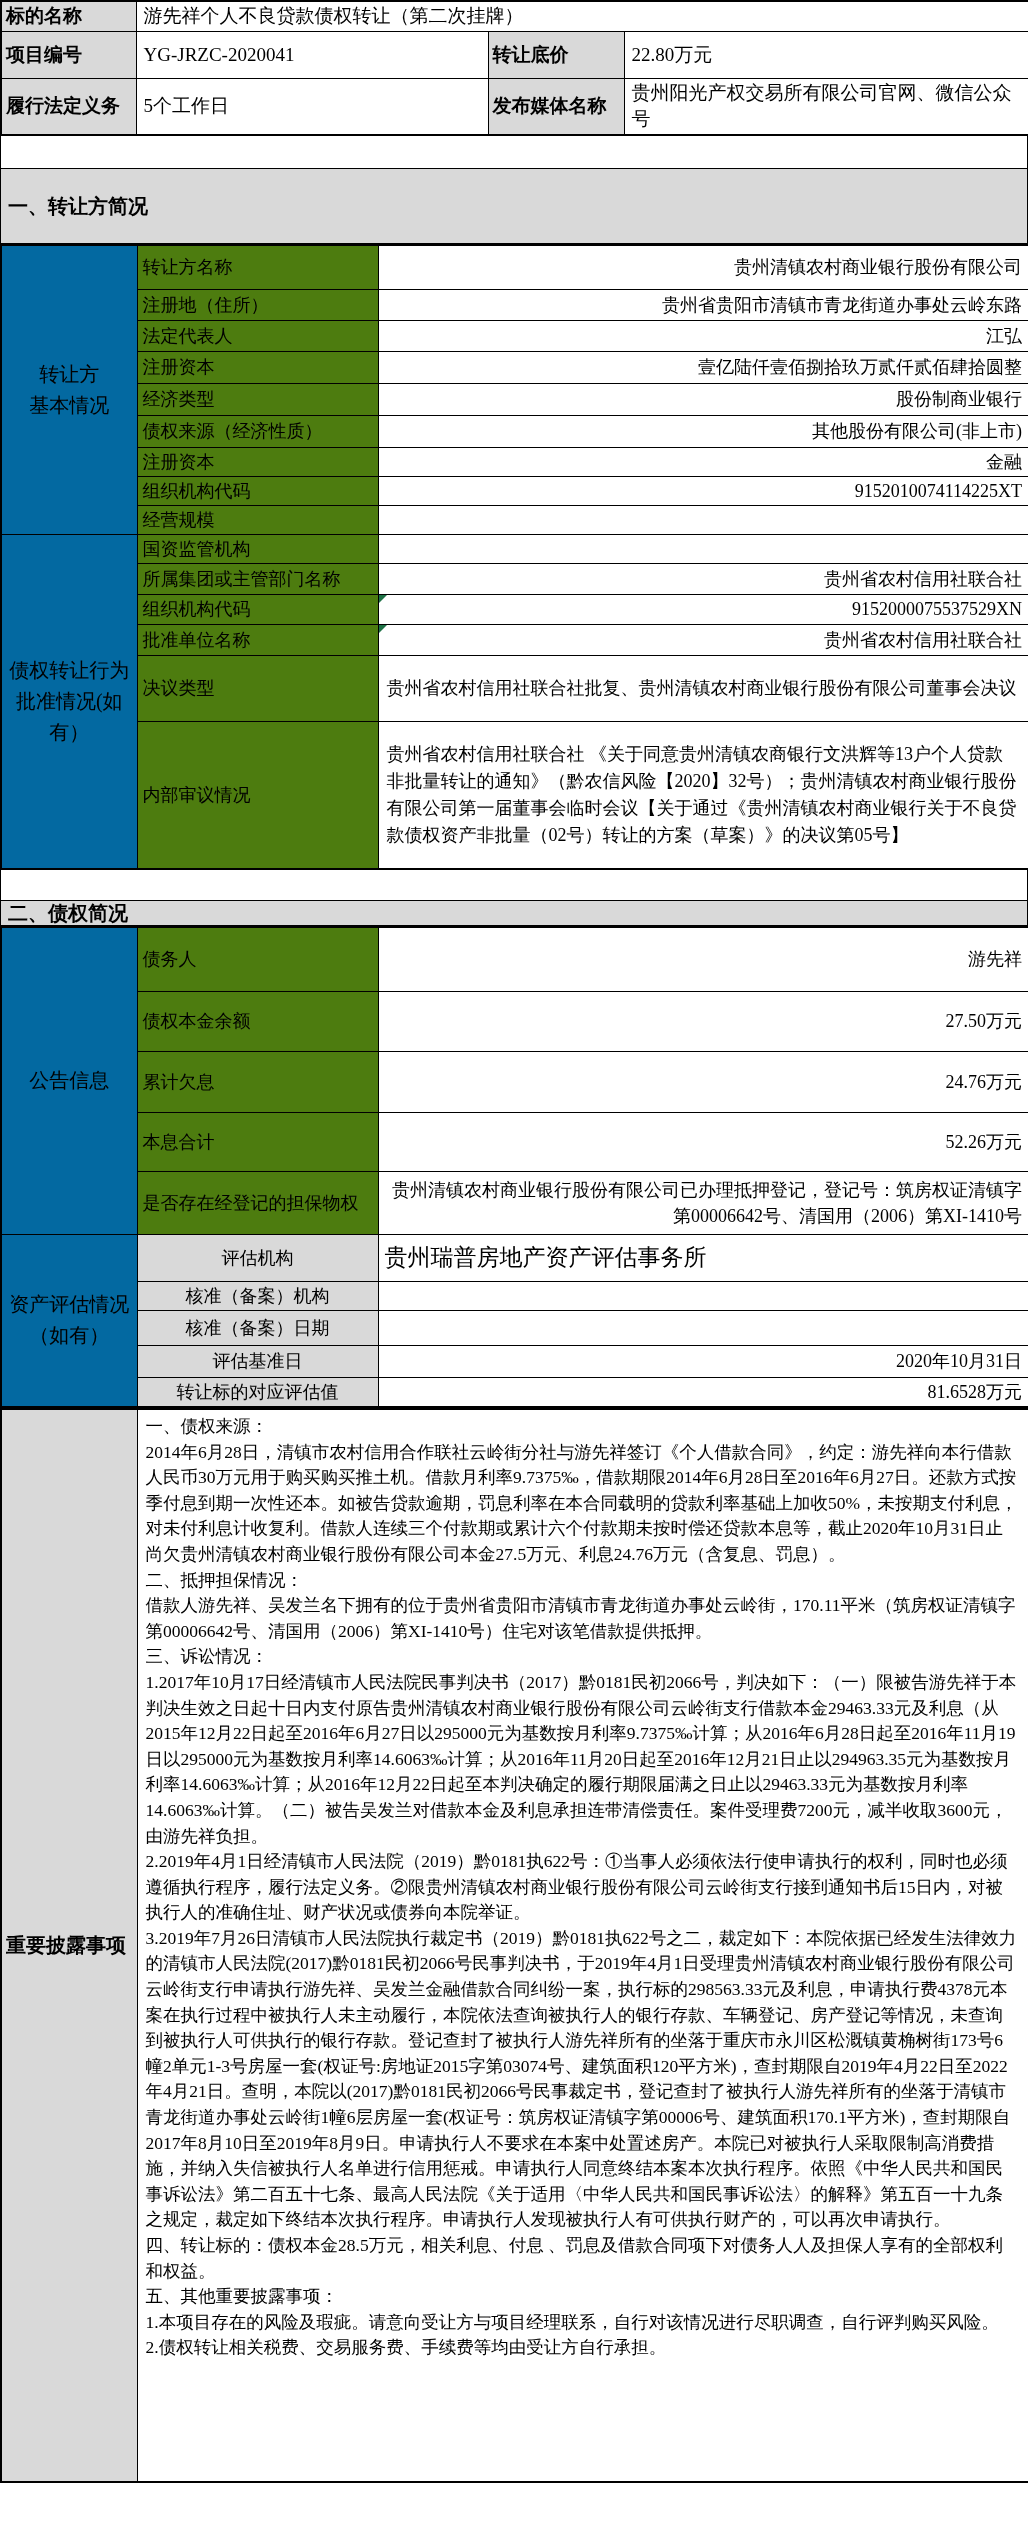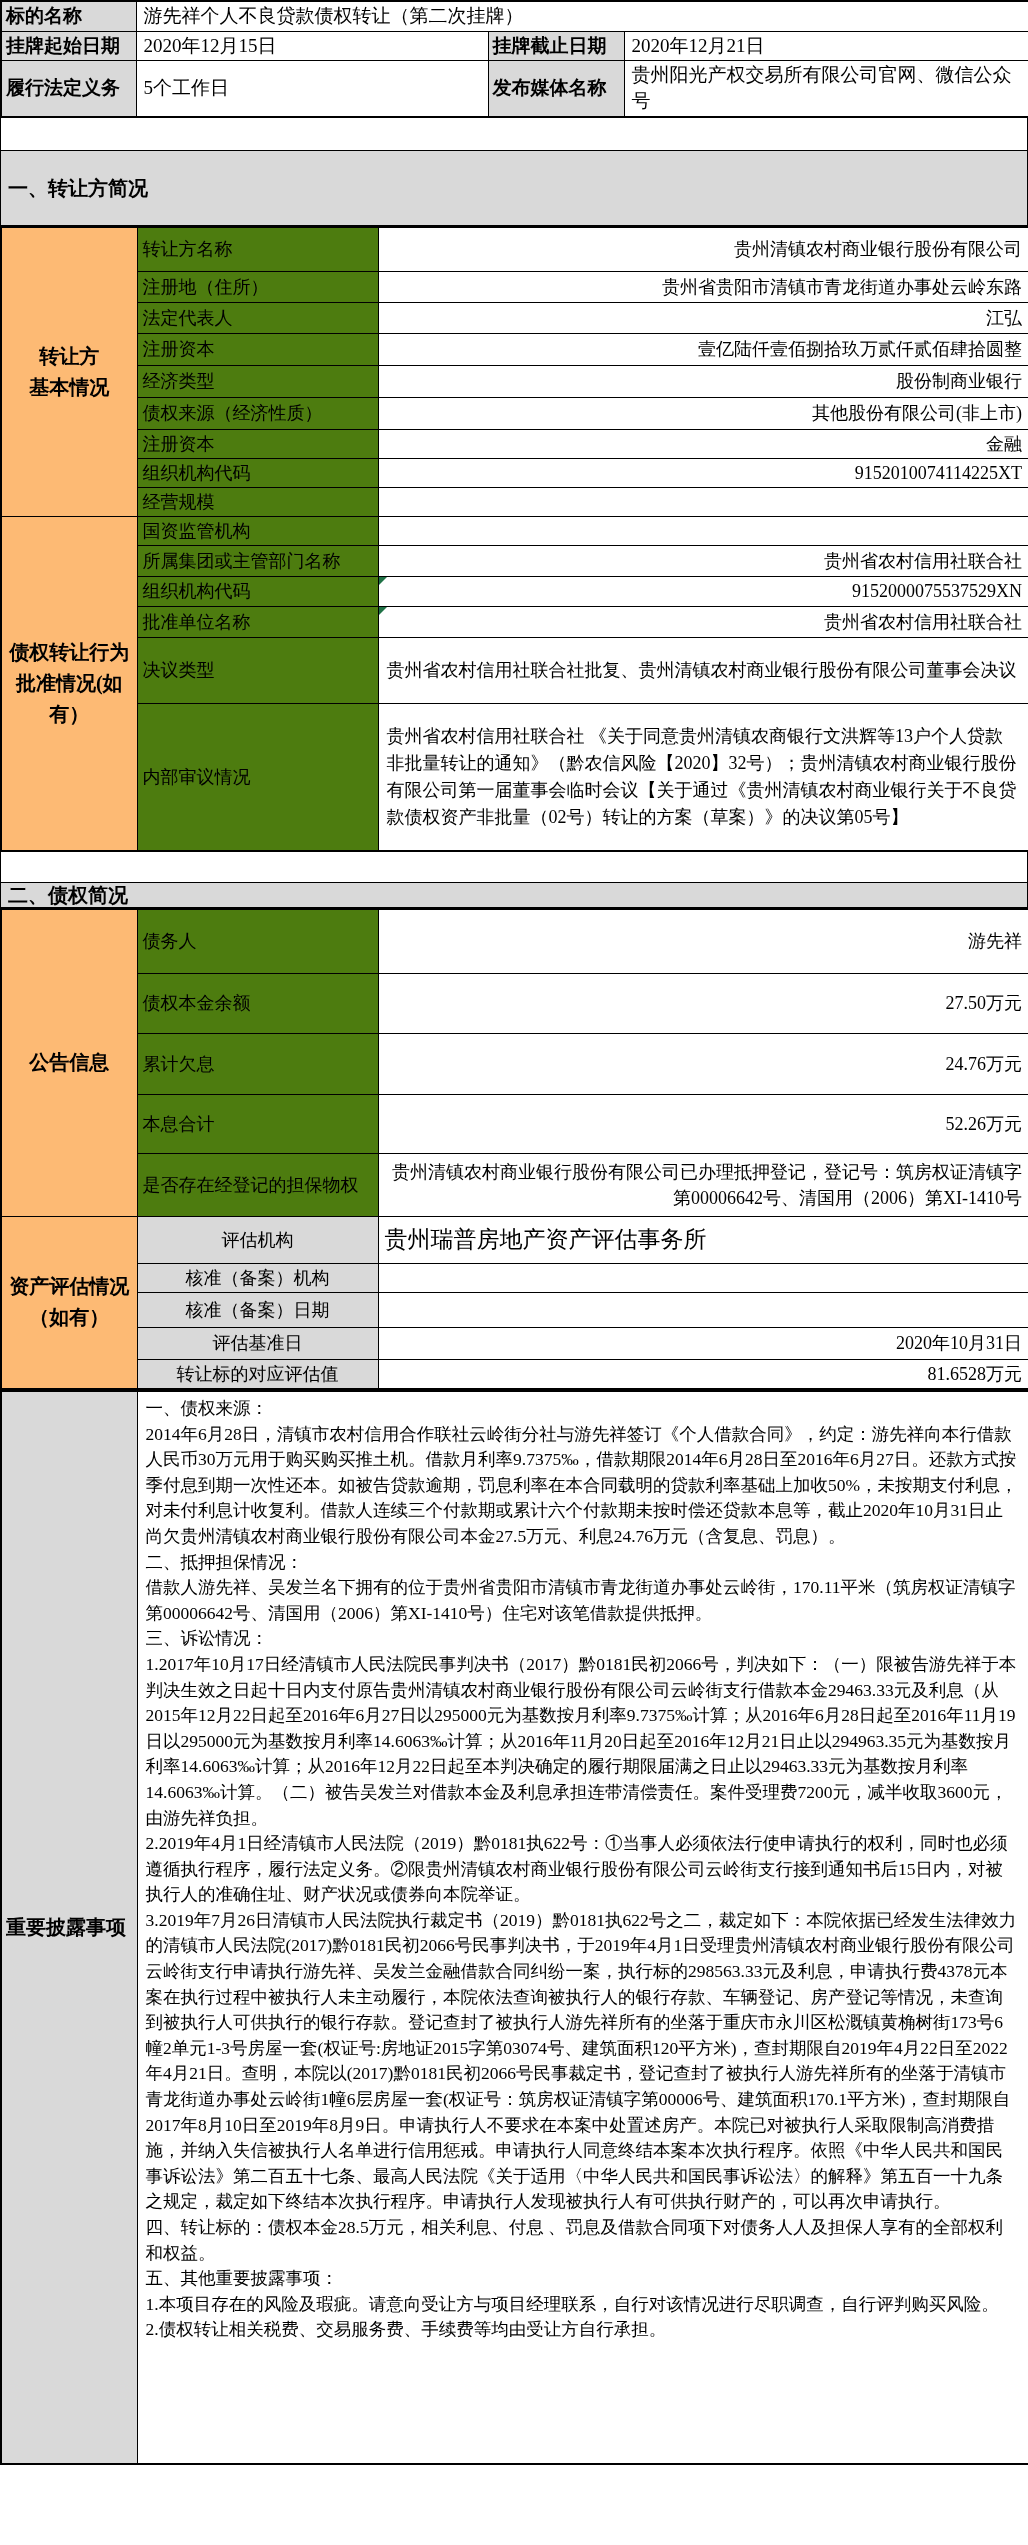--- a/index.html
+++ b/index.html
@@ -17,21 +17,21 @@
   .info-val{font-size:19px;text-align:left;padding-left:7px;}
   
   .gap{width:1028px;background:#fff;border-left:1px solid #000;border-right:1px solid #000;}
   .band{
     width:1028px;background:#d9d9d9;border:1px solid #000;
     display:flex;align-items:center;padding-left:7px;
     font-weight:bold;font-size:20px;
   }
   
   .group{
-    background:#fdba74;font-weight:bold;font-size:20px;text-align:center;
+    background:#0369a1;font-weight:normal;font-size:20px;text-align:center;
     white-space:pre-line;line-height:31px;padding:0 2px;
   }
   .rowlbl{background:#4d7c0f;font-size:18px;text-align:left;padding-left:5px;line-height:26px;}
   .rowlbl-c{background:#d9d9d9;font-size:18px;text-align:center;line-height:26px;}
   .rowval{font-size:18px;text-align:right;line-height:26px;}
   .rowval-left{font-size:18px;text-align:left;padding:2px 8px;line-height:27px;}
   .rowval-big{font-size:23px;text-align:left;}
   .flagcell{position:relative;}
   .flag{
     position:absolute;top:0;left:0;width:0;height:0;
@@ -52,25 +52,25 @@
       <col style="width:135px">
       <col style="width:352px">
       <col style="width:136px">
       <col style="width:405px">
     </colgroup>
   <tbody>
       <tr style="height:30px">
     <th class="info-lbl">标的名称</th>
     <td class="info-val" colspan="3">游先祥个人不良贷款债权转让（第二次挂牌）</td>
   </tr>
-  <tr style="height:26px">
-    <th class="info-lbl">挂牌起始日期</th>
-    <td class="info-val">2020年12月15日</td>
-    <th class="info-lbl">挂牌截止日期</th>
-    <td class="info-val">2020年12月21日</td>
+  <tr style="height:47px">
+    <th class="info-lbl">项目编号</th>
+    <td class="info-val">YG-JRZC-2020041</td>
+    <th class="info-lbl">转让底价</th>
+    <td class="info-val">22.80万元</td>
   </tr>
   <tr style="height:57px">
     <th class="info-lbl">履行法定义务</th>
     <td class="info-val">5个工作日</td>
     <th class="info-lbl">发布媒体名称</th>
     <td class="info-val">贵州阳光产权交易所有限公司官网、微信公众号</td>
   </tr>
 </tbody>
   </table>
 

